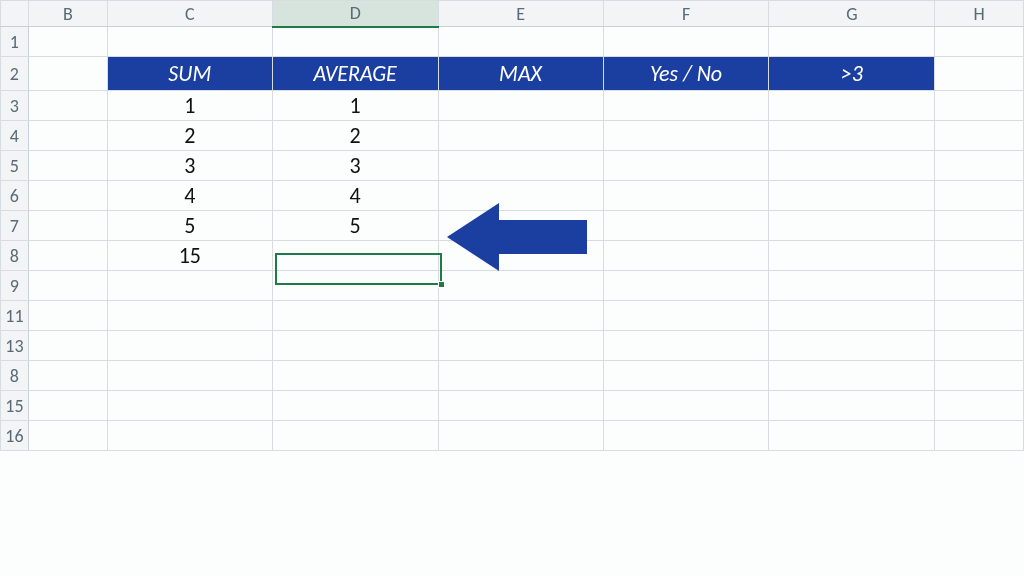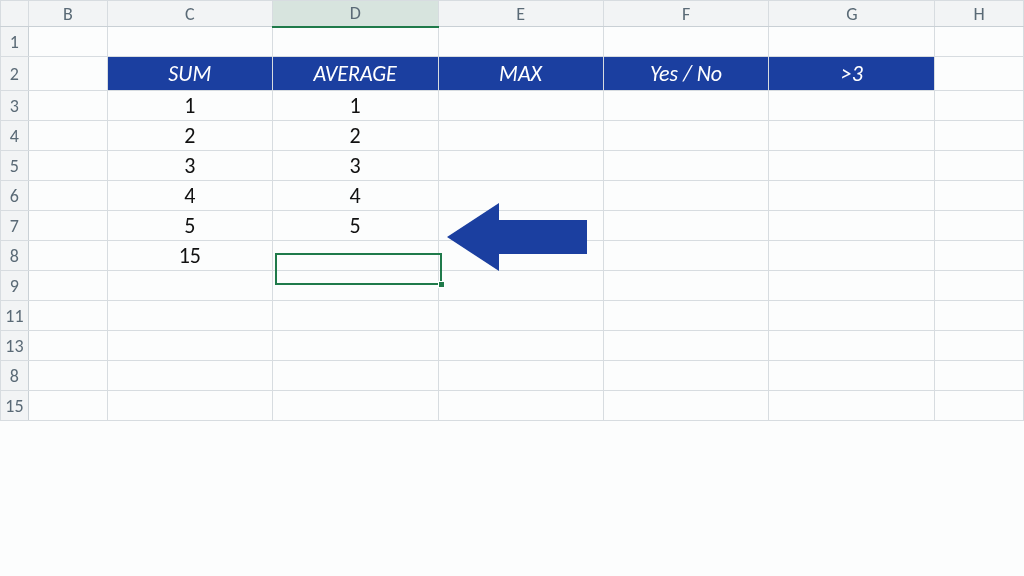--- a/index.html
+++ b/index.html
@@ -271,20 +271,30 @@
     <tr>
         <th class="rowhdr">15</th>
         <td></td>
         <td></td>
         <td></td>
         <td></td>
         <td></td>
         <td></td>
         <td></td>
       </tr>
+    <tr>
+        <th class="rowhdr">16</th>
+        <td></td>
+        <td></td>
+        <td></td>
+        <td></td>
+        <td></td>
+        <td></td>
+        <td></td>
+      </tr>
   </tbody>
 </table>
 
 <div class="active-cell" style="left:275px; top:253px; width:167px; height:32px;"></div>
 <div class="fill-handle" style="left:438px; top:281px;"></div>
 
 <div class="arrow" style="left:447px; top:203px;">
   <div class="head"></div>
   <div class="shaft"></div>
 </div>

